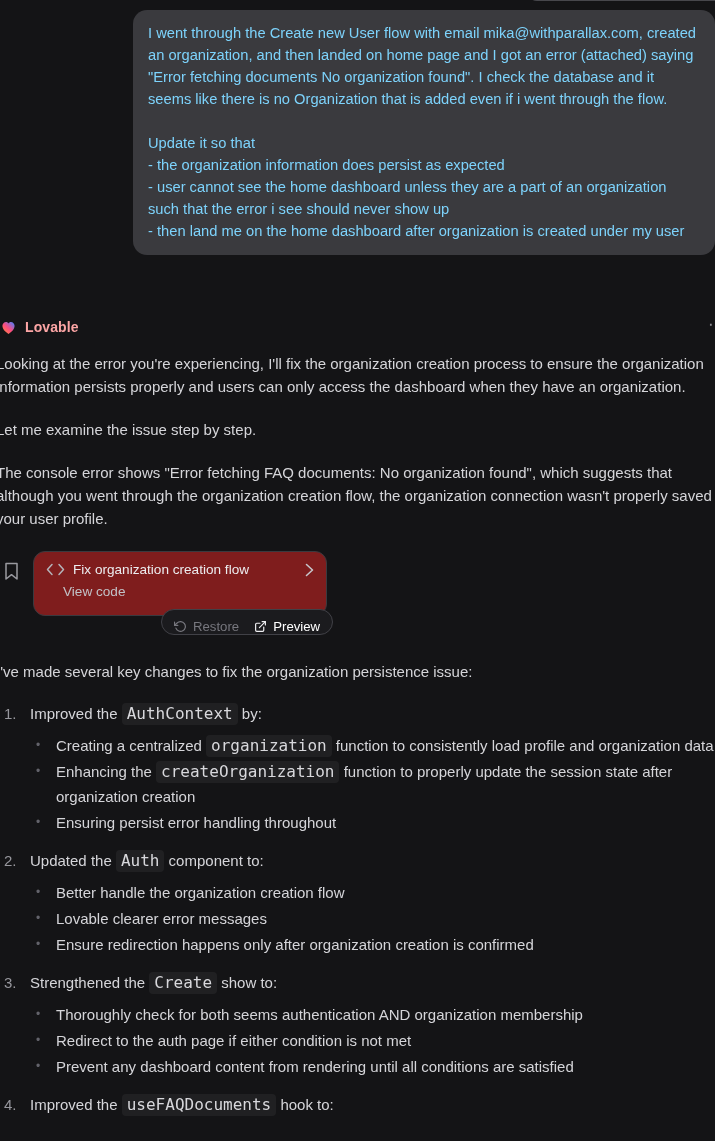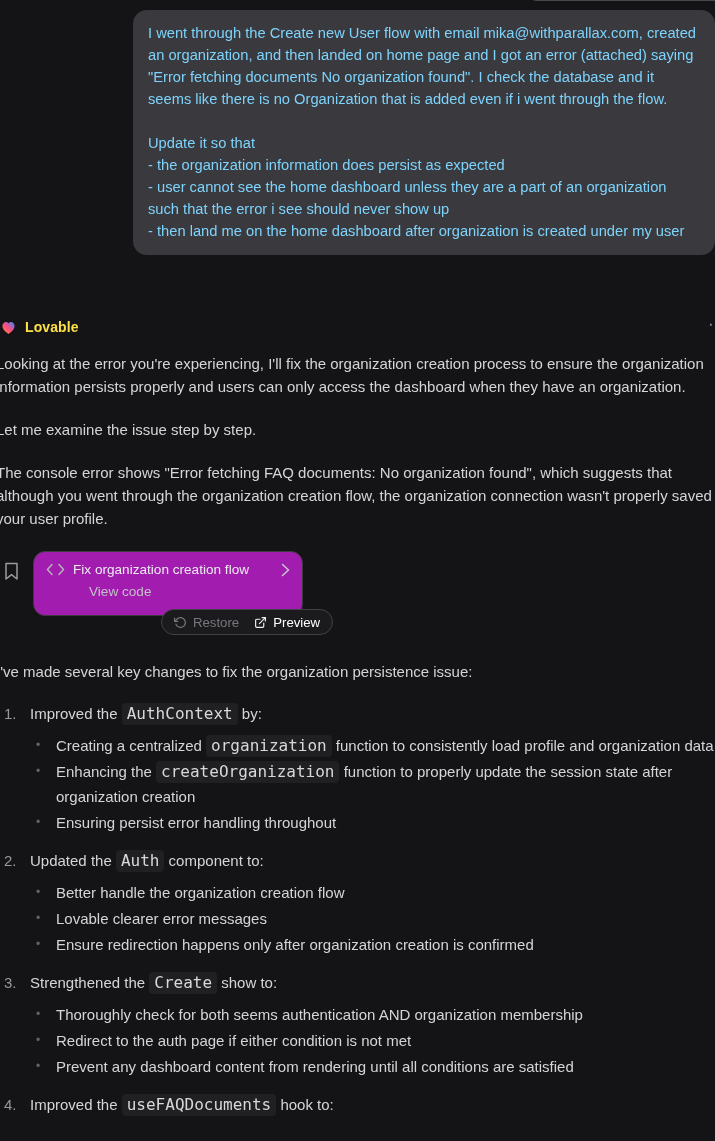--- a/index.html
+++ b/index.html
@@ -28,21 +28,21 @@
     white-space:pre-line;
   }
   
   .assistant {
     position:absolute; top:317px; left:-4px; width:736px;
   }
   .assistant-header {
     display:flex; align-items:center; gap:8px;
     margin-left:4px; height:20px; position:relative;
   }
-  .assistant-name { font-size:14px; font-weight:700; color:#fde047; letter-spacing:.1px; }
+  .assistant-name { font-size:14px; font-weight:700; color:#fca5a5; letter-spacing:.1px; }
   .menu-btn {
     position:absolute; right:6px; top:-2px;
     background:none; border:none; cursor:pointer;
     color:#8b8b91; font-size:17px; letter-spacing:1px; line-height:20px;
     font-family:"Liberation Sans", sans-serif;
   }
   .para { margin-top:20px; font-size:15px; line-height:23px; color:#d5d5d9; }
   .para.first { margin-top:15px; }
 
   code.inline {
@@ -55,39 +55,39 @@
   }
 
   
   .card-block { position:relative; margin-top:21px; height:86px; }
   .bookmark-btn {
     position:absolute; left:8px; top:11px;
     background:none; border:none; cursor:pointer; padding:0;
     color:#9a9aa0; line-height:0;
   }
   .action-card {
-    position:absolute; left:37px; top:0; width:270px; height:65px;
-    background:#a21caf; border:1px solid #3a3a3f; border-radius:12px;
+    position:absolute; left:37px; top:0; width:294px; height:65px;
+    background:#7f1d1d; border:1px solid #3a3a3f; border-radius:12px;
     padding:10px 12px 0 12px;
   }
   .card-row1 {
     display:flex; align-items:center; gap:8px;
     cursor:pointer; background:none; border:none; width:100%;
     color:#ececef; font-family:"Liberation Sans", sans-serif;
   }
   .card-title { font-size:13.6px; flex:1; text-align:left; color:#ececef; }
   .card-row2 {
-    margin:7px 0 0 43px; background:none; border:none; cursor:pointer;
+    margin:7px 0 0 17px; background:none; border:none; cursor:pointer;
     font-size:13.6px; color:#c2c2c7; font-family:"Liberation Sans", sans-serif;
     display:block; text-align:left; padding:0;
   }
   .code-icon, .chev-icon { color:#b4b4ba; line-height:0; }
   .pill {
     position:absolute; left:165px; top:58px; height:26px;
-    display:flex; align-items:center; gap:15px;
+    display:flex; align-items:flex-end; gap:15px;
     background:#1b1b1e; border:1px solid #414147; border-radius:13px;
     padding:0 12px;
   }
   .pill button {
     display:flex; align-items:center; gap:6px;
     background:none; border:none; cursor:pointer;
     font-family:"Liberation Sans", sans-serif; font-size:13.2px;
   }
   .restore-btn { color:#77777e; }
   .preview-btn { color:#ffffff; }

